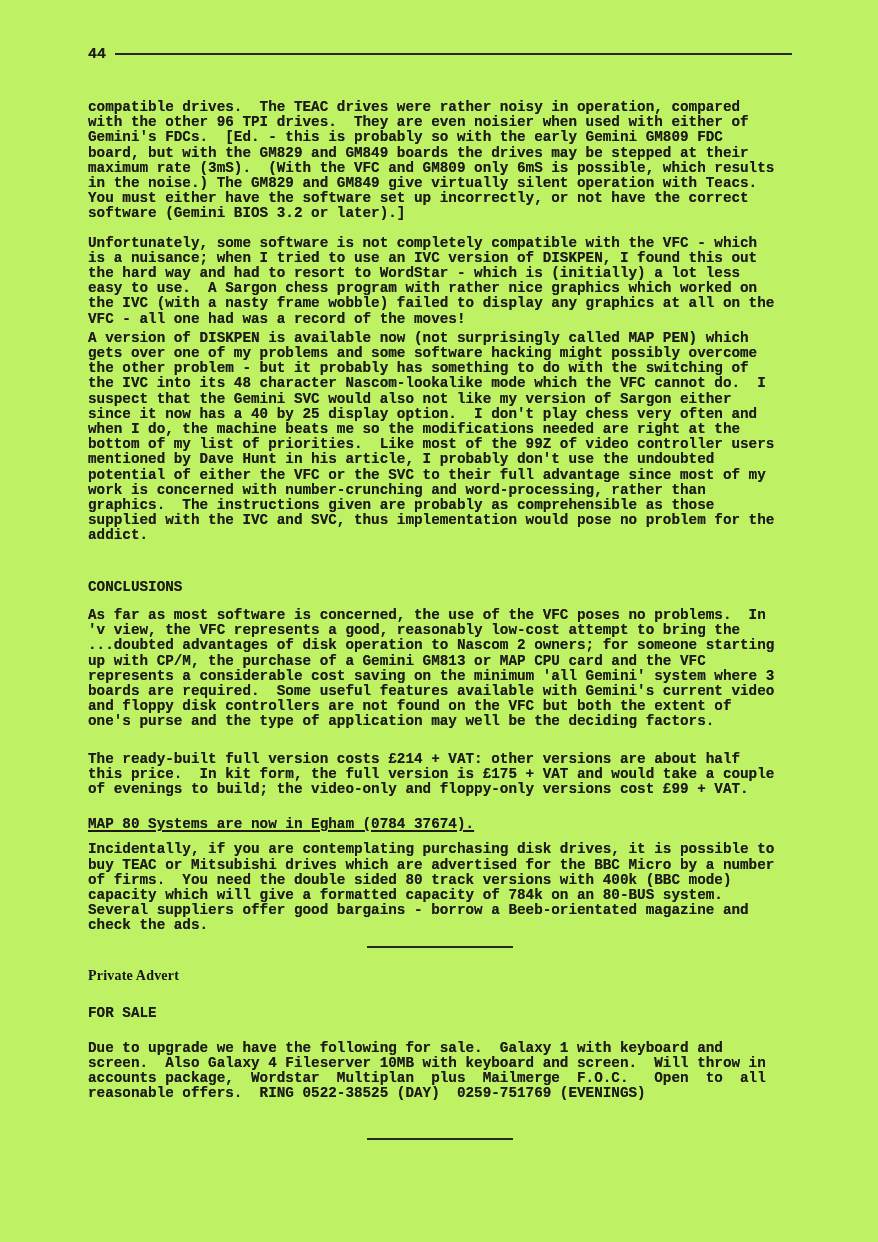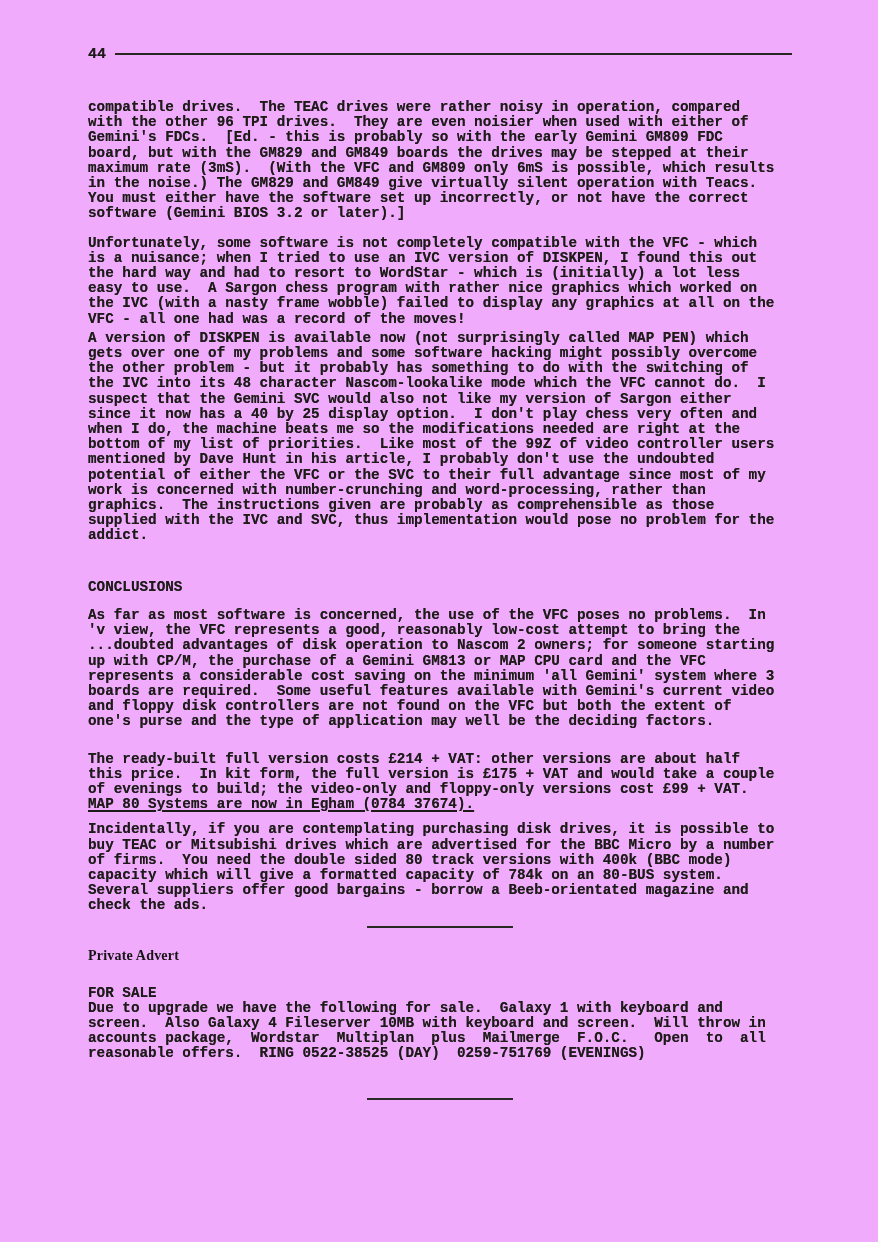--- a/index.html
+++ b/index.html
@@ -6,34 +6,35 @@
     margin: 0;
     padding: 0;
     background: #e9e7e3;
   }
   .page {
     position: relative;
     width: 878px;
     height: 1242px;
     margin: 0 auto;
     box-sizing: border-box;
-    background: #f0abfc;
+    background: #bef264;
     color: #1d1b18;
     padding: 0 86px 0 88px;
     overflow: hidden;
     font-family: "Liberation Mono", "DejaVu Sans Mono", monospace;
   }
   .mono {
     font-family: "Liberation Mono", "DejaVu Sans Mono", monospace;
     font-weight: 700;
     font-size: 14.3px;
     line-height: 15.2px;
     white-space: pre;
     color: #1d1b18;
     text-shadow: 0 0 0.5px rgba(29,27,24,0.65);
+    margin-top: 20px;
   }
   .page-header {
     display: flex;
     align-items: center;
     padding-top: 47px;
     gap: 9px;
   }
   .page-number {
     font-family: "Liberation Mono", "DejaVu Sans Mono", monospace;
     font-weight: 700;

